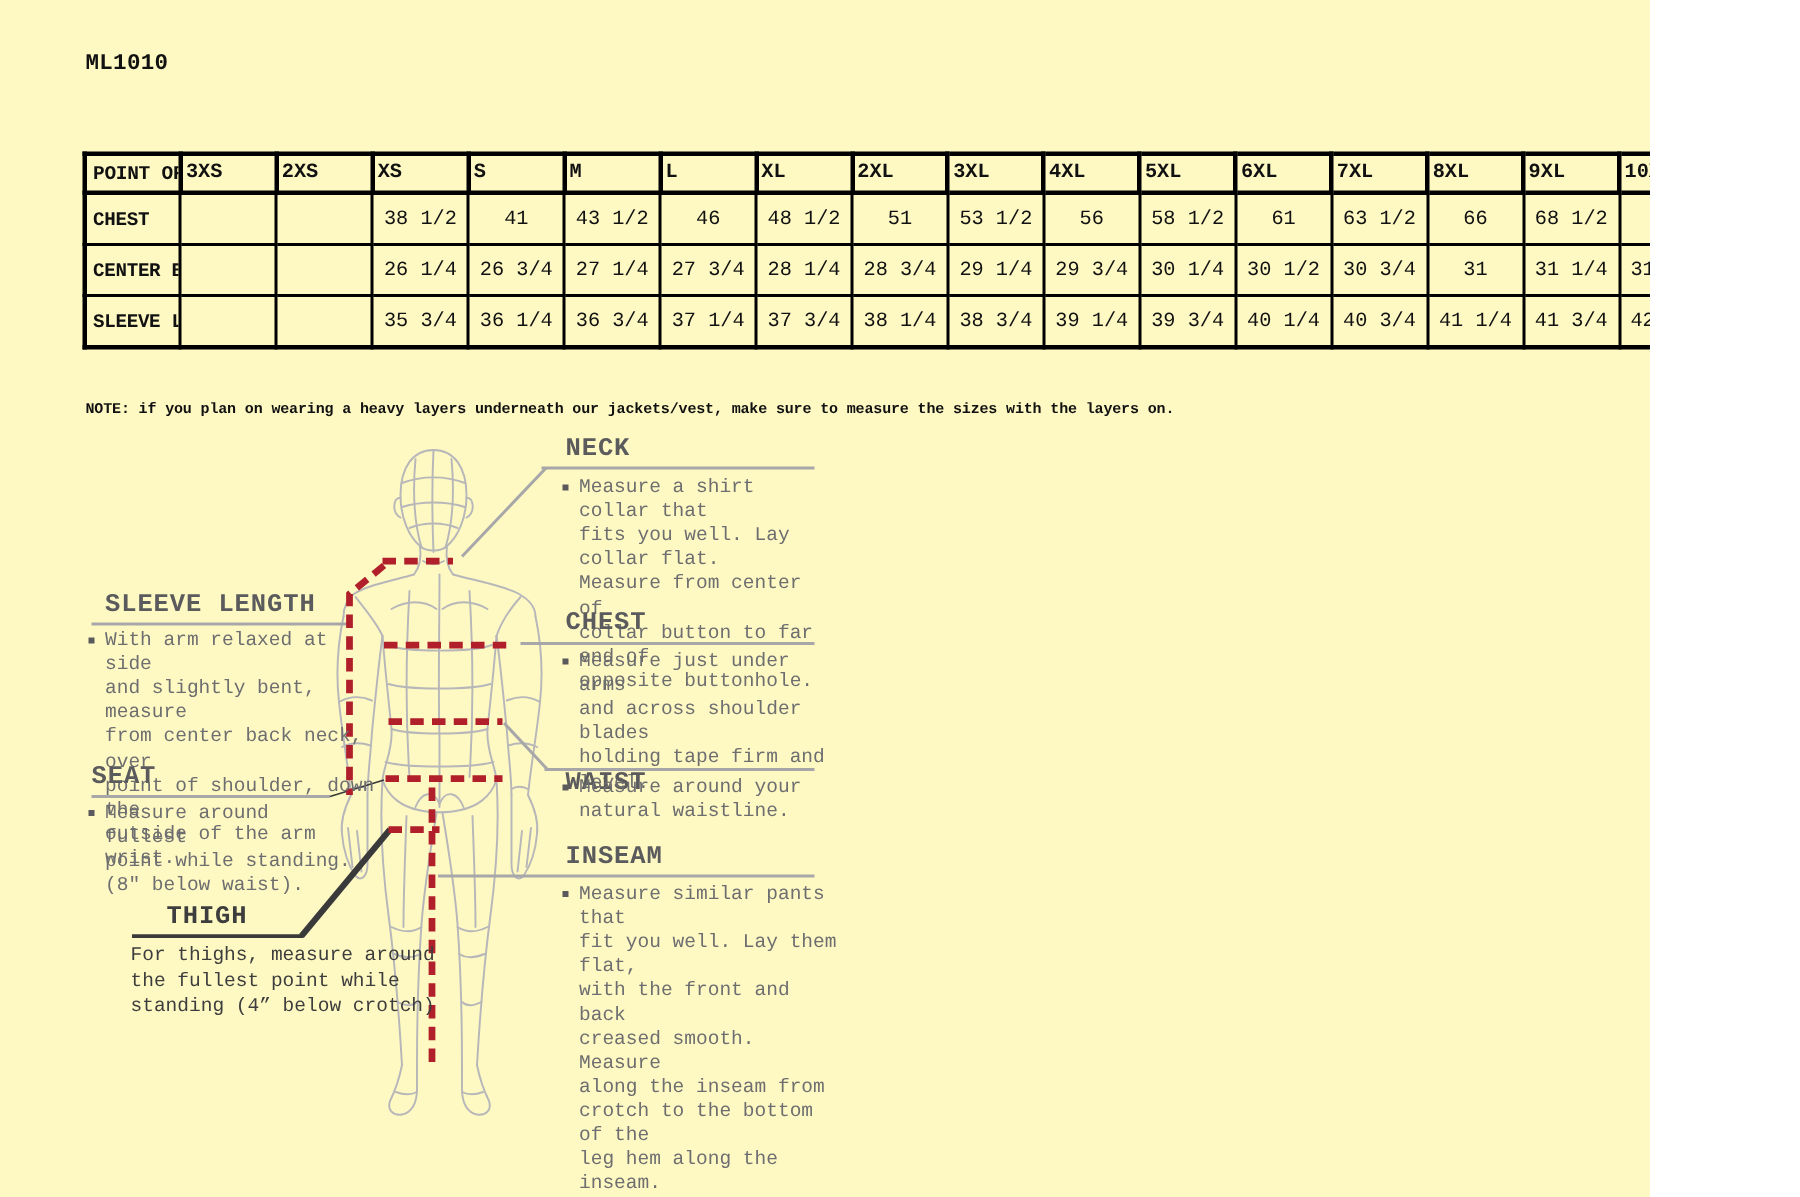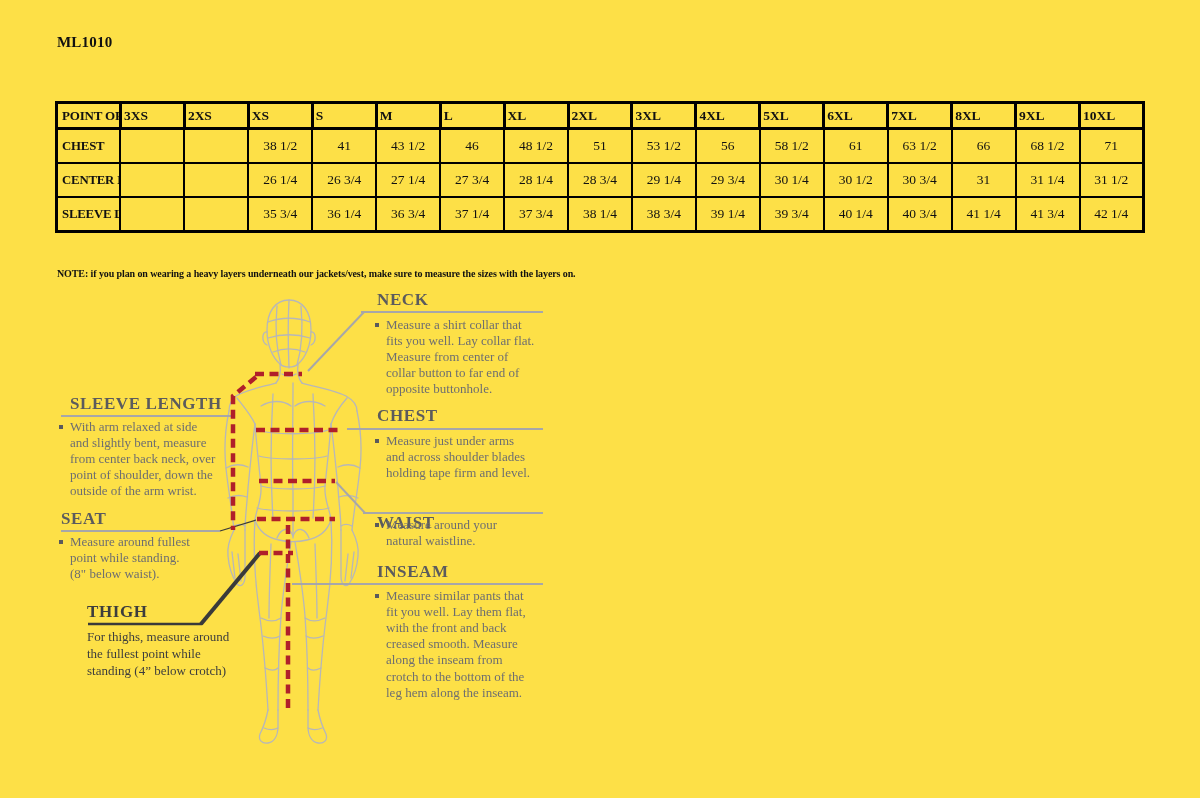--- a/index.html
+++ b/index.html
@@ -1,17 +1,17 @@
 <!DOCTYPE html>
 <html><head>
 <meta charset="utf-8">
 <style>
   html,body{margin:0;padding:0;background:#fff;}
-  .page{position:relative;width:1200px;height:798px;background:#fde047;overflow:hidden;
-        font-family:Liberation Serif, serif;color:#111;}
+  .page{position:relative;width:1100px;height:798px;background:#fef9c3;overflow:hidden;
+        font-family:Liberation Mono, monospace;color:#111;}
   .doc-title{position:absolute;left:57px;top:34px;font-size:15px;font-weight:bold;letter-spacing:.2px;}
   
   .size-table{position:absolute;left:55px;top:101px;width:1090px;border-collapse:collapse;
               table-layout:fixed;border:3px solid #000;}
   .size-table th,.size-table td{border:2px solid #000;padding:0 2px;overflow:hidden;white-space:nowrap;}
   .size-table thead th{height:23px;font-size:13.5px;font-weight:bold;text-align:left;border-width:3px;}
   .size-table thead th.poe{text-align:left;padding-left:4px;font-size:13px;letter-spacing:-.2px;}
   .size-table tbody td{height:32px;font-size:13.5px;text-align:center;font-weight:normal;}
   .size-table tbody td.rowlabel{text-align:left;font-weight:bold;padding-left:4px;font-size:12.8px;letter-spacing:-.2px;}
   .note-line{position:absolute;left:57px;top:268px;font-size:10px;font-weight:bold;letter-spacing:-.1px;}
@@ -271,21 +271,21 @@
       <span class="hd">SEAT</span>
     </div>
     <div class="ltext" style="left:4px;top:246px;width:182px;">
       <span class="bullet"></span>
       <span class="tx">Measure around fullest
 point while standing.
 (8" below waist).</span>
     </div>
 
     <div class="dlabel" style="left:32px;top:314px;">
-      <span class="hd" style="color:#3d3d3d;">THIGH</span>
+      <span class="hd" style="color:#3d3d3d;margin-left:24px;">THIGH</span>
     </div>
     <div class="ltext dark" style="left:32px;top:341px;width:210px;">
       <span class="tx">For thighs, measure around
 the fullest point while
 standing (4” below crotch)</span>
     </div>
 
     <div class="dlabel" style="left:322px;top:274px;">
       <span class="hd">INSEAM</span>
     </div>

